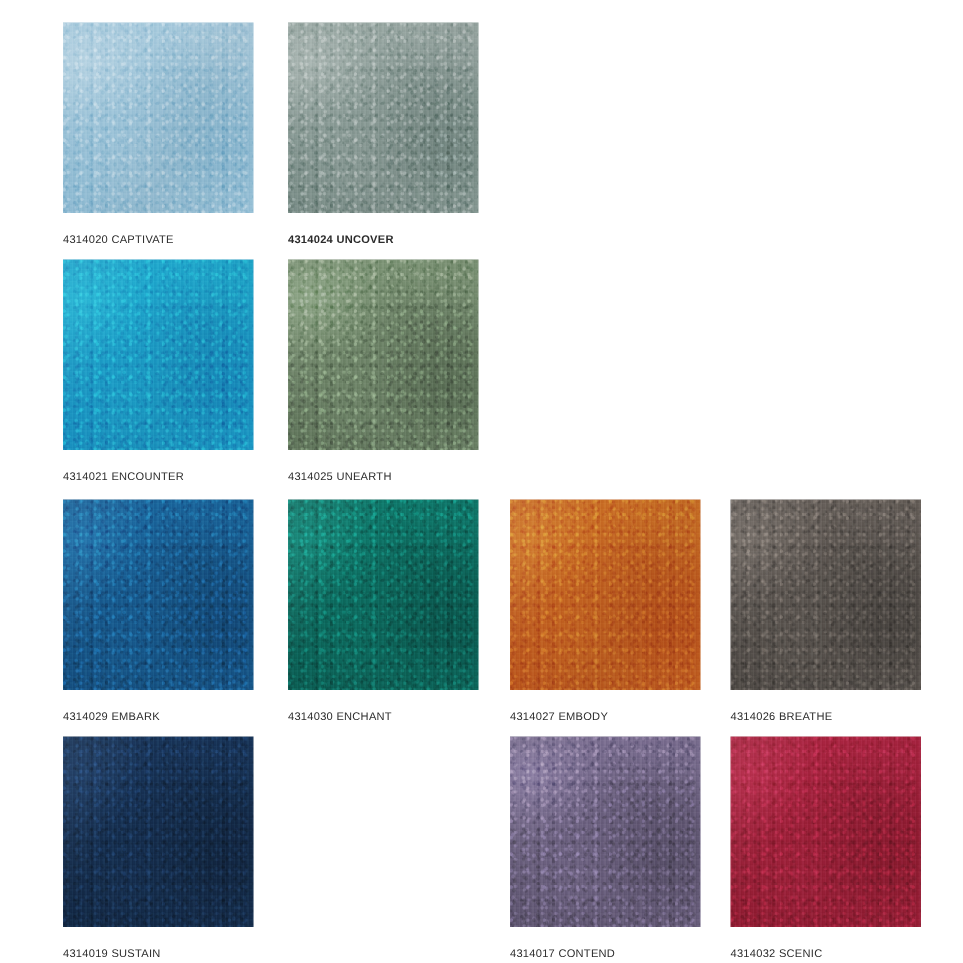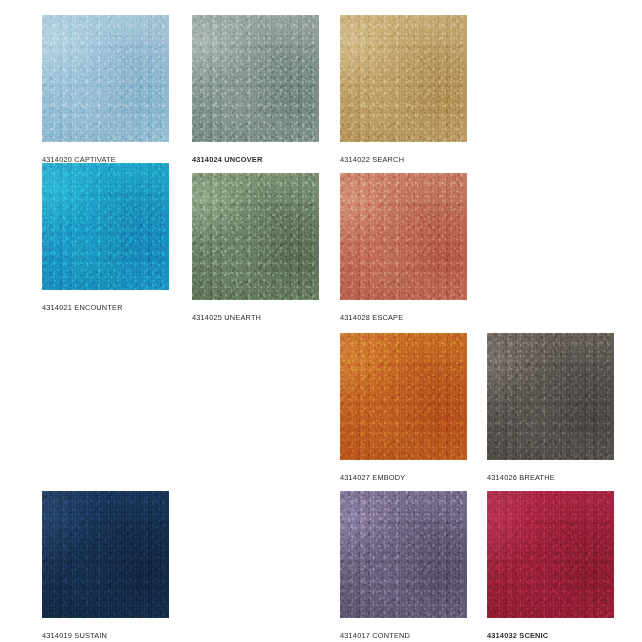--- a/index.html
+++ b/index.html
@@ -127,55 +127,55 @@
     </div>
     <div class="swatch-cell" style="left: 192px; top: 15px; font-weight: bold;">
       <div class="swatch-tile" style="background-color: rgb(138, 155, 150);">
         <div class="tex-cloud"></div>
         <div class="tex-fleck"></div>
         <div class="tex-weave"></div>
         <div class="tex-shade"></div>
       </div>
       <div class="swatch-label" style="color: rgb(43, 43, 43);">4314024 UNCOVER</div>
     </div>
-    <div class="swatch-cell" style="left: 340px; top: 15px;">
-      <div class="swatch-tile" style="background-color: rgb(193, 163, 106);">
-        <div class="tex-cloud"></div>
-        <div class="tex-fleck"></div>
-        <div class="tex-weave"></div>
-        <div class="tex-shade"></div>
-      </div>
-      <div class="swatch-label" style="color: rgb(43, 43, 43);">4314022 SEARCH</div>
-    </div>
-    <div class="swatch-cell" style="left: 42px; top: 163px;">
+    <div class="swatch-cell" style="left: 42px; top: 173px;">
       <div class="swatch-tile" style="background-color: rgb(28, 156, 198);">
         <div class="tex-cloud"></div>
         <div class="tex-fleck"></div>
         <div class="tex-weave"></div>
         <div class="tex-shade"></div>
       </div>
       <div class="swatch-label" style="color: rgb(43, 43, 43);">4314021 ENCOUNTER</div>
     </div>
     <div class="swatch-cell" style="left: 192px; top: 173px;">
       <div class="swatch-tile" style="background-color: rgb(111, 133, 105);">
         <div class="tex-cloud"></div>
         <div class="tex-fleck"></div>
         <div class="tex-weave"></div>
         <div class="tex-shade"></div>
       </div>
       <div class="swatch-label" style="color: rgb(43, 43, 43);">4314025 UNEARTH</div>
     </div>
-    <div class="swatch-cell" style="left: 340px; top: 173px;">
-      <div class="swatch-tile" style="background-color: rgb(194, 112, 90);">
-        <div class="tex-cloud"></div>
-        <div class="tex-fleck"></div>
-        <div class="tex-weave"></div>
-        <div class="tex-shade"></div>
-      </div>
-      <div class="swatch-label" style="color: rgb(43, 43, 43);">4314028 ESCAPE</div>
+    <div class="swatch-cell" style="left: 42px; top: 333px;">
+      <div class="swatch-tile" style="background-color: rgb(23, 90, 142);">
+        <div class="tex-cloud"></div>
+        <div class="tex-fleck"></div>
+        <div class="tex-weave"></div>
+        <div class="tex-shade"></div>
+      </div>
+      <div class="swatch-label" style="color: rgb(43, 43, 43);">4314029 EMBARK</div>
+    </div>
+    <div class="swatch-cell" style="left: 192px; top: 333px;">
+      <div class="swatch-tile" style="background-color: rgb(13, 107, 95);">
+        <div class="tex-cloud"></div>
+        <div class="tex-fleck"></div>
+        <div class="tex-weave"></div>
+        <div class="tex-shade"></div>
+      </div>
+      <div class="swatch-label" style="color: rgb(43, 43, 43);">4314030 ENCHANT</div>
     </div>
     <div class="swatch-cell" style="left: 340px; top: 333px;">
       <div class="swatch-tile" style="background-color: rgb(194, 98, 33);">
         <div class="tex-cloud"></div>
         <div class="tex-fleck"></div>
         <div class="tex-weave"></div>
         <div class="tex-shade"></div>
       </div>
       <div class="swatch-label" style="color: rgb(43, 43, 43);">4314027 EMBODY</div>
     </div>
@@ -206,15 +206,15 @@
       </div>
       <div class="swatch-label" style="color: rgb(43, 43, 43);">4314017 CONTEND</div>
     </div>
     <div class="swatch-cell" style="left: 487px; top: 491px;">
       <div class="swatch-tile" style="background-color: rgb(157, 32, 57);">
         <div class="tex-cloud"></div>
         <div class="tex-fleck"></div>
         <div class="tex-weave"></div>
         <div class="tex-shade"></div>
       </div>
-      <div class="swatch-label" style="color: rgb(43, 43, 43); font-weight: bold;">4314032 SCENIC</div>
+      <div class="swatch-label" style="color: rgb(43, 43, 43);">4314032 SCENIC</div>
     </div>
   </div>
 
 </body></html>

